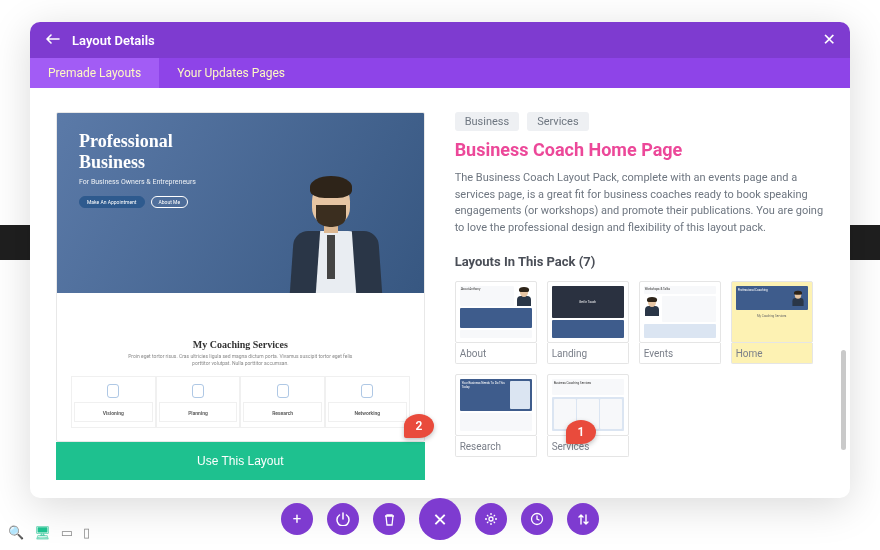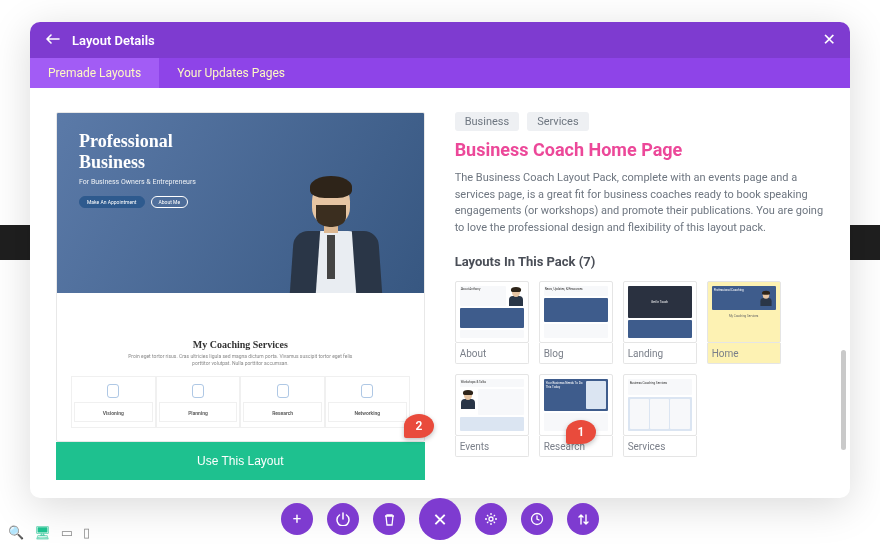--- a/index.html
+++ b/index.html
@@ -43,21 +43,21 @@
 .btn-demo { background:#0b9ddb; }
 .btn-use { background:#1ec18f; position:relative; }
 .marker { position:absolute; width:30px; height:24px; background:#e94b3c; color:#fff; display:flex; align-items:center; justify-content:center; border-radius:50% 50% 50% 2px; font-size:12px; font-weight:600; box-shadow:0 2px 5px rgba(0,0,0,.25); z-index:22; }
 .right { flex:1; color:#555; }
 .tags { display:flex; gap:8px; margin-bottom:8px; }
 .tags span { background:#eef0f3; color:#6e7680; font-size:11px; padding:3px 10px; border-radius:3px; }
 .right h2 { font-size:18px; color:#ec4899; margin-bottom:10px; }
 .right .desc { font-size:11px; line-height:1.5; color:#6e7680; margin-bottom:18px; }
 .right h4 { font-size:13px; color:#4a4e57; margin-bottom:12px; }
 .cards { display:flex; flex-wrap:wrap; gap:10px; }
-.card { width:74px; cursor:pointer; }
+.card { width:82px; cursor:pointer; }
 .card.sel .thumb, .card.sel .clab { background:#fdf2b3; }
 .thumb { height:62px; border:1px solid #e5e5e5; border-radius:2px; background:#fff; padding:4px; display:flex; flex-direction:column; gap:2px; overflow:hidden; }
 .blk { border-radius:1px; }
 .b-white { background:#f7f8fa; } .b-blue { background:#3e5c8c; } .b-dark { background:#2a3140; } .b-lb { background:#dbe5f2; }
 .mini-man { width:16px; height:20px; position:relative; margin-left:auto; }
 .mini-man .mh { position:absolute; top:2px; left:4px; width:8px; height:9px; background:#e6c5a3; border-radius:50%; }
 .mini-man .mhair { position:absolute; top:1px; left:3px; width:10px; height:5px; background:#2e2419; border-radius:50% 50% 30% 30%; }
 .mini-man .mj { position:absolute; top:10px; left:1px; width:14px; height:10px; background:#2a3647; border-radius:4px 4px 0 0; }
 .clab { font-size:10px; color:#7a7f89; padding:5px 4px 4px; border:1px solid #e5e5e5; border-top:none; border-radius:0 0 2px 2px; }
 .bottom { position:absolute; bottom:10px; left:0; right:0; display:flex; align-items:center; justify-content:center; gap:14px; z-index:20; }
@@ -156,70 +156,62 @@
                   <div class="mh"></div>
                   <div class="mhair"></div>
                 </div>
               </div>
               <div class="blk b-blue" style="flex:1"></div>
               <div class="blk b-white" style="height:8px"></div>
             </div>
           <div class="clab">About</div>
         </div>
 
-        <div class="card">
-          <div class="thumb">
-              <div class="blk b-white" style="height:10px;font-size:3px;color:#333;padding:1px">News, Updates, &amp; Resources</div>
-              <div class="blk b-blue" style="flex:1"></div>
-              <div class="blk b-white" style="height:14px"></div>
-            </div>
-          <div class="clab">Blog</div>
-        </div>
 
         <div class="card">
           <div class="thumb">
               <div class="blk b-dark" style="flex:1;display:flex;align-items:center;justify-content:center;color:#fff;font-size:3px">Get In Touch</div>
               <div class="blk b-blue" style="height:18px"></div>
             </div>
           <div class="clab">Landing</div>
+        </div>
+
+        <div class="card">
+          <div class="thumb">
+              <div class="blk b-white" style="height:8px;font-size:3px;color:#333;padding:1px">Workshops &amp; Talks</div>
+              <div style="display:flex;flex:1;gap:2px">
+                <div class="mini-man" style="margin:0">
+                  <div class="mj"></div>
+                  <div class="mh"></div>
+                  <div class="mhair"></div>
+                </div>
+                <div class="blk b-white" style="flex:1"></div>
+              </div>
+              <div class="blk b-lb" style="height:14px"></div>
+            </div>
+          <div class="clab">Events</div>
         </div>
 
         <div class="card sel">
           <div class="thumb">
               <div class="blk b-blue" style="height:24px;display:flex;padding:2px">
                 <div style="flex:1;color:#fff;font-size:3px">Professional Coaching</div>
                 <div class="mini-man" style="transform:scale(.8)">
                   <div class="mj"></div>
                   <div class="mh"></div>
                   <div class="mhair"></div>
                 </div>
               </div>
               <div class="blk" style="flex:1;background:#fdf2b3;font-size:3px;color:#666;text-align:center;padding-top:2px">My Coaching Services</div>
             </div>
           <div class="clab">Home</div>
         </div>
 
         <div class="card">
           <div class="thumb">
-              <div class="blk b-white" style="height:8px;font-size:3px;color:#333;padding:1px">Workshops &amp; Talks</div>
-              <div style="display:flex;flex:1;gap:2px">
-                <div class="mini-man" style="margin:0">
-                  <div class="mj"></div>
-                  <div class="mh"></div>
-                  <div class="mhair"></div>
-                </div>
-                <div class="blk b-white" style="flex:1"></div>
-              </div>
-              <div class="blk b-lb" style="height:14px"></div>
-            </div>
-          <div class="clab">Events</div>
-        </div>
-
-        <div class="card">
-          <div class="thumb">
               <div class="blk b-blue" style="flex:1;display:flex;padding:2px;gap:2px">
                 <div style="flex:1;color:#fff;font-size:3px">Your Business Needs To Do This Today</div>
                 <div class="blk b-lb" style="width:20px"></div>
               </div>
               <div class="blk b-white" style="height:18px"></div>
             </div>
           <div class="clab">Research</div>
         </div>
 
         <div class="card">

